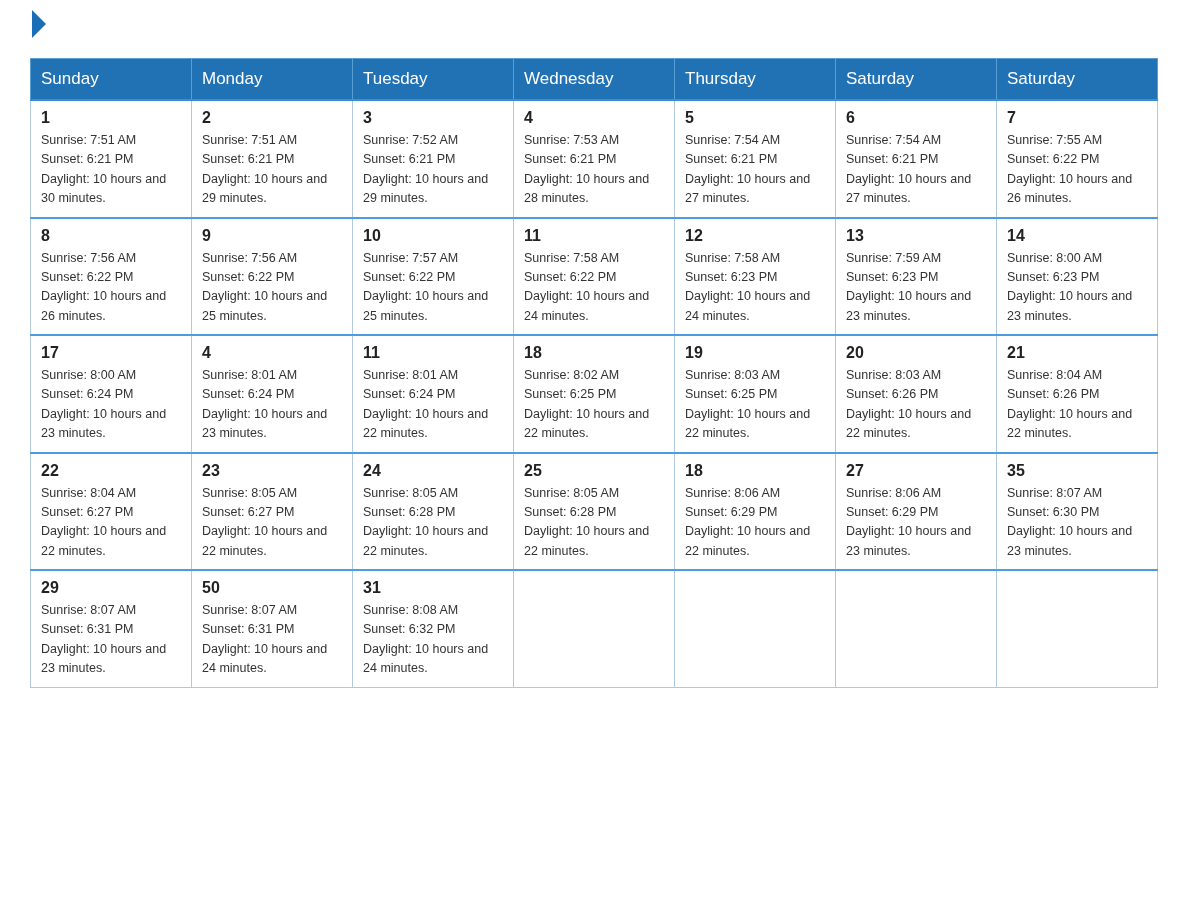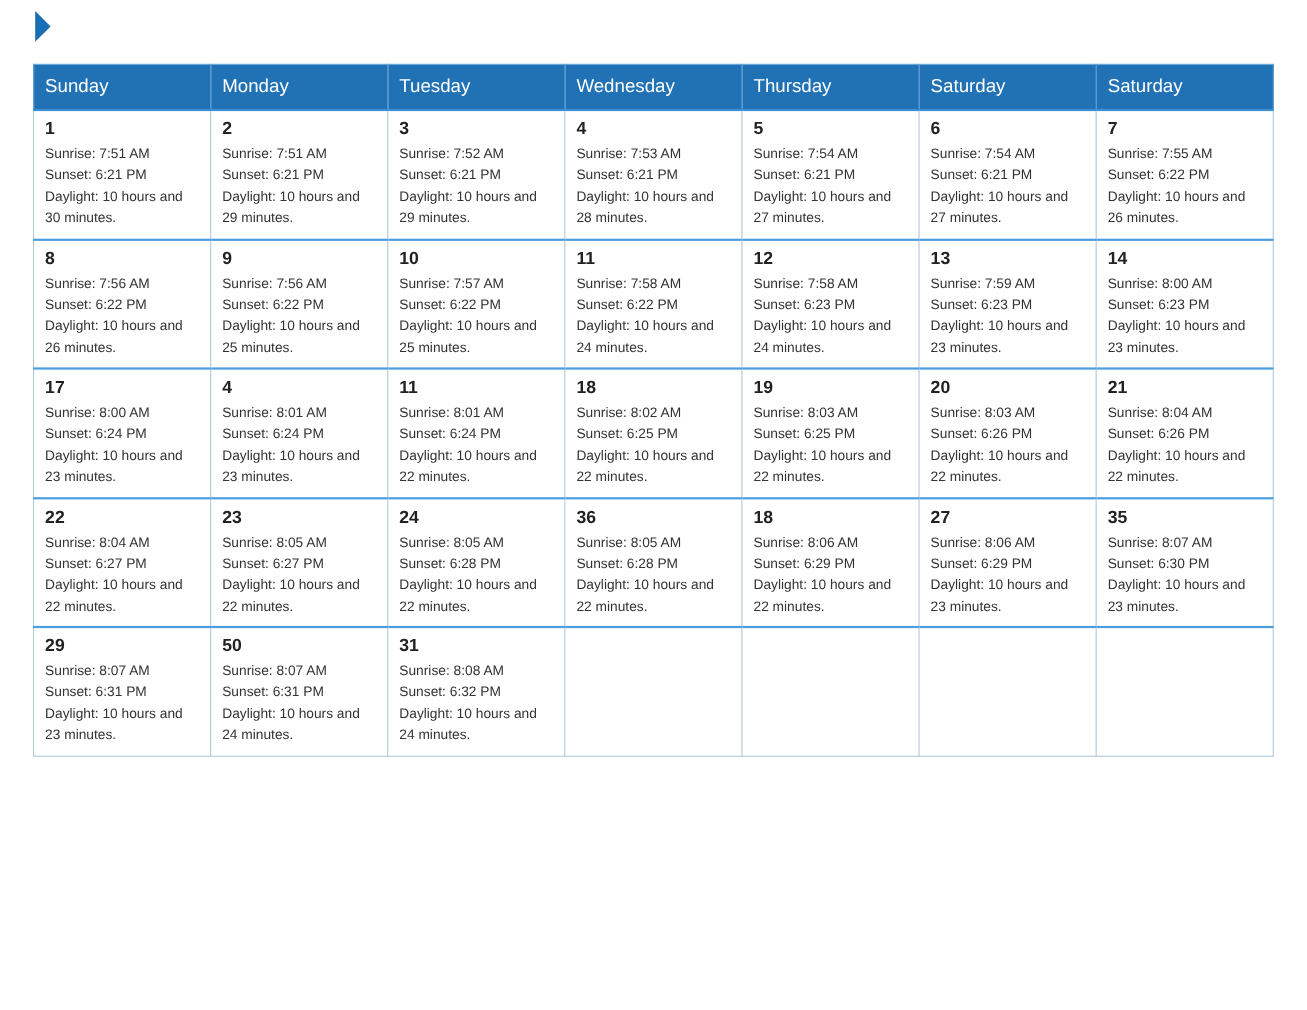--- a/index.html
+++ b/index.html
@@ -230,21 +230,21 @@
         </td>
         <td>
           <span class="day-number">23</span>
           <div class="day-info">Sunrise: 8:05 AM<br>Sunset: 6:27 PM<br>Daylight: 10 hours and 22 minutes.</div>
         </td>
         <td>
           <span class="day-number">24</span>
           <div class="day-info">Sunrise: 8:05 AM<br>Sunset: 6:28 PM<br>Daylight: 10 hours and 22 minutes.</div>
         </td>
         <td>
-          <span class="day-number">36</span>
+          <span class="day-number">25</span>
           <div class="day-info">Sunrise: 8:05 AM<br>Sunset: 6:28 PM<br>Daylight: 10 hours and 22 minutes.</div>
         </td>
         <td>
           <span class="day-number">18</span>
           <div class="day-info">Sunrise: 8:06 AM<br>Sunset: 6:29 PM<br>Daylight: 10 hours and 22 minutes.</div>
         </td>
         <td>
           <span class="day-number">27</span>
           <div class="day-info">Sunrise: 8:06 AM<br>Sunset: 6:29 PM<br>Daylight: 10 hours and 23 minutes.</div>
         </td>

